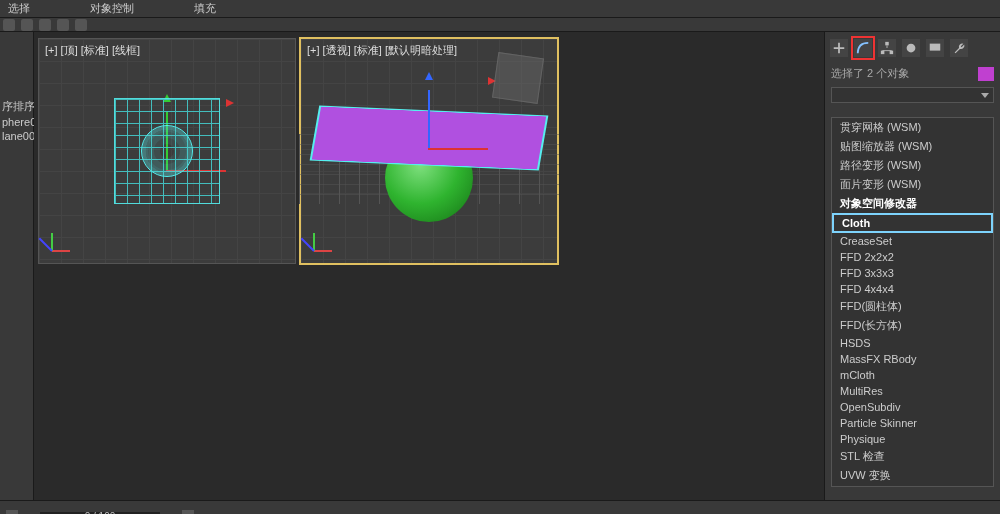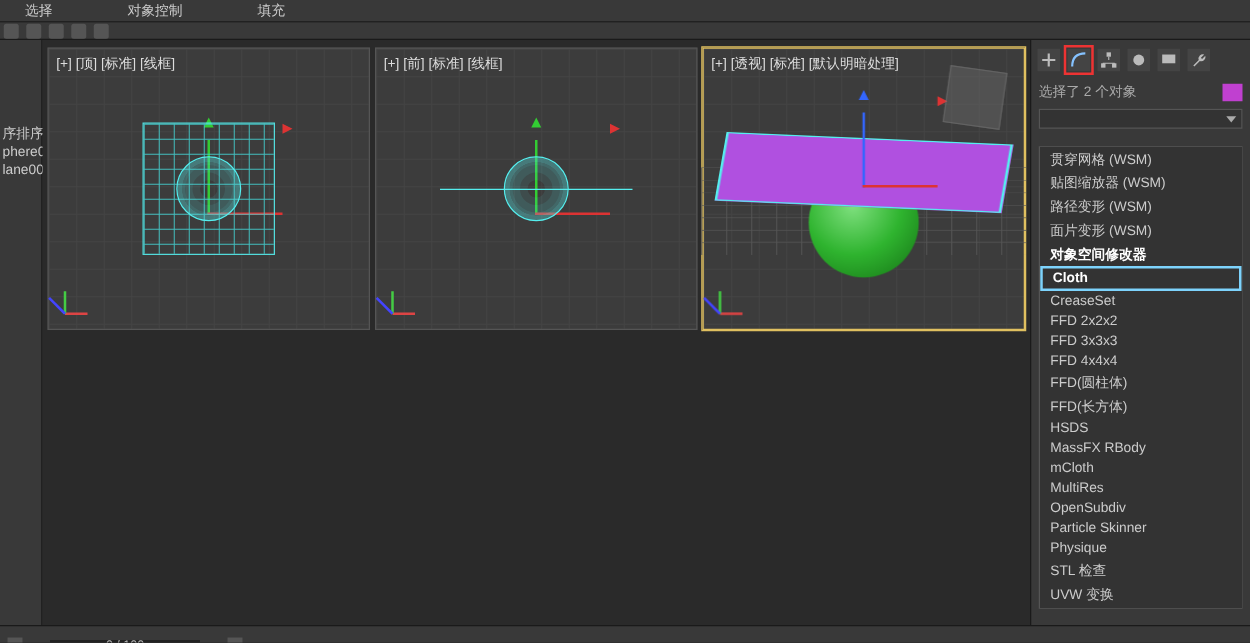--- a/index.html
+++ b/index.html
@@ -1,17 +1,17 @@
 <!DOCTYPE html>
 <html><head>
 <meta charset="utf-8">
 <style>
   * { margin: 0; padding: 0; box-sizing: border-box; font-family: "Microsoft YaHei", Arial, sans-serif; }
   body { background: #2a2a2a; color: #ccc; width: 1000px; height: 514px; overflow: hidden; }
-  .toolbar { height: 18px; background: #393939; display: flex; align-items: center; padding-left: 20px; font-size: 11px; color: #ccc; border-bottom: 1px solid #1a1a1a; }
+  .toolbar { height: 18px; background: #393939; display: flex; align-items: center; padding-left: 8px; font-size: 11px; color: #ccc; border-bottom: 1px solid #1a1a1a; }
   .toolbar span { margin-right: 60px; }
   .iconstrip { height: 14px; background: #393939; border-bottom: 1px solid #1a1a1a; display:flex; align-items:center; }
   .iconstrip .mini { width:12px; height:12px; margin:0 3px; background:#555; border-radius:2px; }
 
   .outer { display:flex; width:100%; height:calc(100% - 32px - 14px); }
   .leftbar { width:34px; background:#393939; border-right:1px solid #1a1a1a; font-size:11px; color:#ccc; padding-top:66px; }
   .leftbar div { padding:1px 2px; white-space:nowrap; }
   .viewports { flex:1; background:#2a2a2a; display:grid; grid-template-columns:1fr 1fr 1fr; grid-template-rows:1fr 1fr; gap:4px; padding:6px 4px; }
   .vp { position:relative; border:1px solid #555; background:#3c3c3c;
         background-image:linear-gradient(#444 1px,transparent 1px),linear-gradient(90deg,#444 1px,transparent 1px);
@@ -98,36 +98,20 @@
       </div>
       <div class="wire-plane"></div>
       <div class="wire-sphere"></div>
       <div class="gizmo-axes">
           <div class="ax r"></div>
           <div class="ax g"></div>
           <div class="ax b"></div>
         </div>
     </div>
 
-    <div class="vp">
-      <div class="vp-label">[+] [前] [标准] [线框]</div>
-      <div class="center-gizmo">
-        <div class="cg-y"></div>
-          <div class="cg-yhead"></div>
-          <div class="cg-x"></div>
-          <div class="cg-xhead"></div>
-      </div>
-      <div class="front-line"></div>
-      <div class="wire-sphere"></div>
-      <div class="gizmo-axes">
-          <div class="ax r"></div>
-          <div class="ax g"></div>
-          <div class="ax b"></div>
-        </div>
-    </div>
 
 
     <div class="vp active persp">
       <div class="vp-label">[+] [透视] [标准] [默认明暗处理]</div>
       <div class="gp"></div>
       <div class="solid-sphere"></div>
       <div class="solid-plane"></div>
       <div class="center-gizmo" style="top:40%;">
         <div class="cg-y" style="background:#36f;"></div>
         <div class="cg-yhead" style="border-bottom-color:#36f;"></div>

